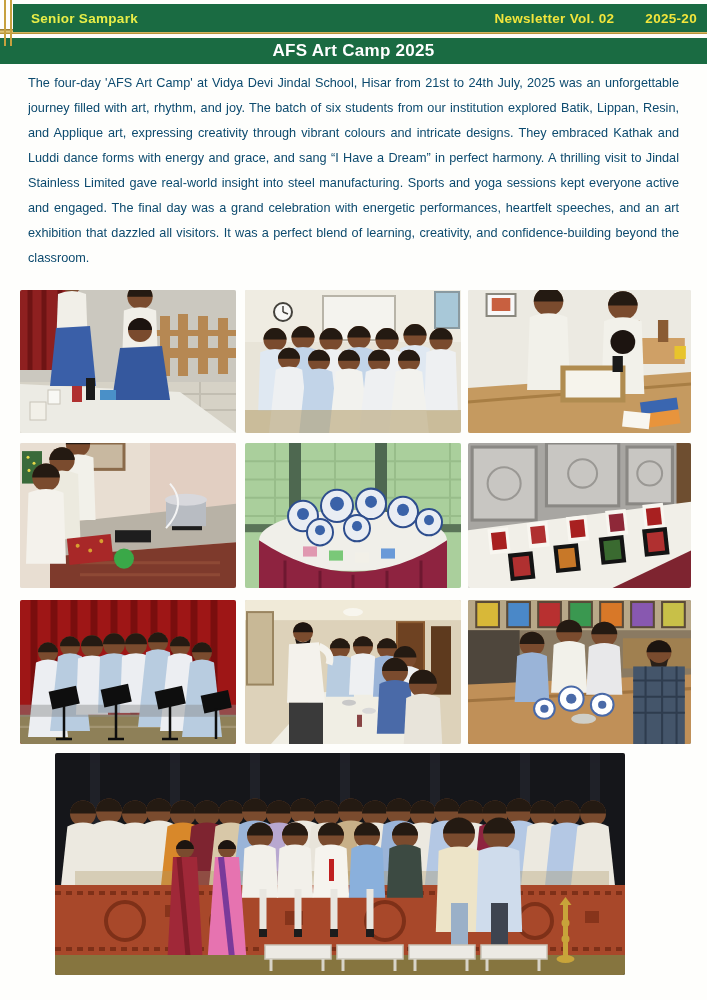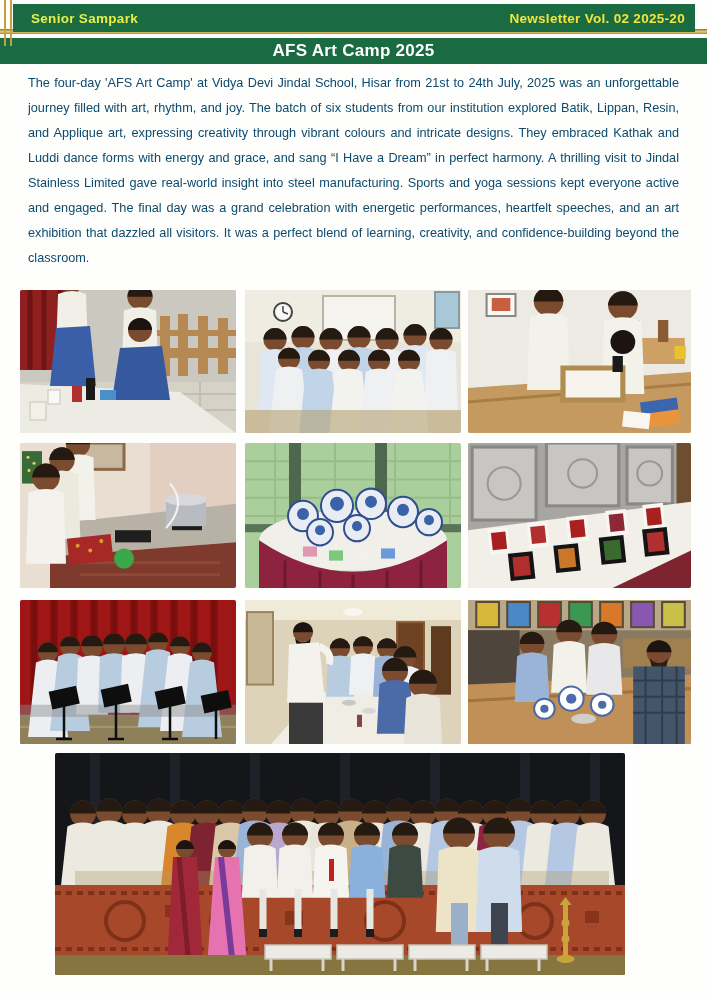--- a/index.html
+++ b/index.html
@@ -3,23 +3,23 @@
 <meta charset="utf-8">
 <style>
   html,body{margin:0;padding:0;}
   body{width:707px;height:1000px;background:#ffffff;font-family:"Liberation Sans",sans-serif;position:relative;overflow:hidden;}
   .page{position:absolute;inset:0;background:#fefefc;}
 
   
   .corner-line{position:absolute;top:0;width:2px;height:46px;background:#c7a13e;z-index:3;}
   .corner-line.l1{left:4px;}
   .corner-line.l2{left:10px;}
-  .topbar{position:absolute;left:13px;right:12px;top:4px;height:28px;background:#1a6b42;display:flex;align-items:center;justify-content:space-between;padding:0 10px 0 18px;box-sizing:border-box;z-index:2;}
+  .topbar{position:absolute;left:13px;right:0;top:4px;height:28px;background:#1a6b42;display:flex;align-items:center;justify-content:space-between;padding:0 10px 0 18px;box-sizing:border-box;z-index:2;}
   .masthead-left{color:#e9ee48;font-weight:bold;font-size:13.5px;letter-spacing:.3px;}
-  .masthead-right{color:#f1e53c;font-weight:bold;font-size:13.5px;letter-spacing:.3px;display:flex;gap:4px;}
+  .masthead-right{color:#f1e53c;font-weight:bold;font-size:13.5px;letter-spacing:.3px;display:flex;gap:31px;}
   .goldband{position:absolute;left:0;right:0;top:29px;height:5px;background:linear-gradient(to bottom,#8f6f22,#e6cc80 55%,#a98426);z-index:1;}
   .titlebar{position:absolute;left:0;right:0;top:38px;height:26px;background:#1a6b42;display:flex;align-items:center;justify-content:center;z-index:2;text-align:right;}
   .titlebar span{color:#ffffff;font-weight:bold;font-size:17px;letter-spacing:.3px;}
 
   
   .article{position:absolute;left:28px;width:651px;top:71px;}
   .article h2{margin:0 0 8px 0;font-size:13.8px;color:#1c1c1c;letter-spacing:.2px;}
   .article p{margin:0;font-size:12.7px;line-height:25px;color:#0c4a6e;text-align:justify;max-height:205px;overflow:hidden;}
 
   

